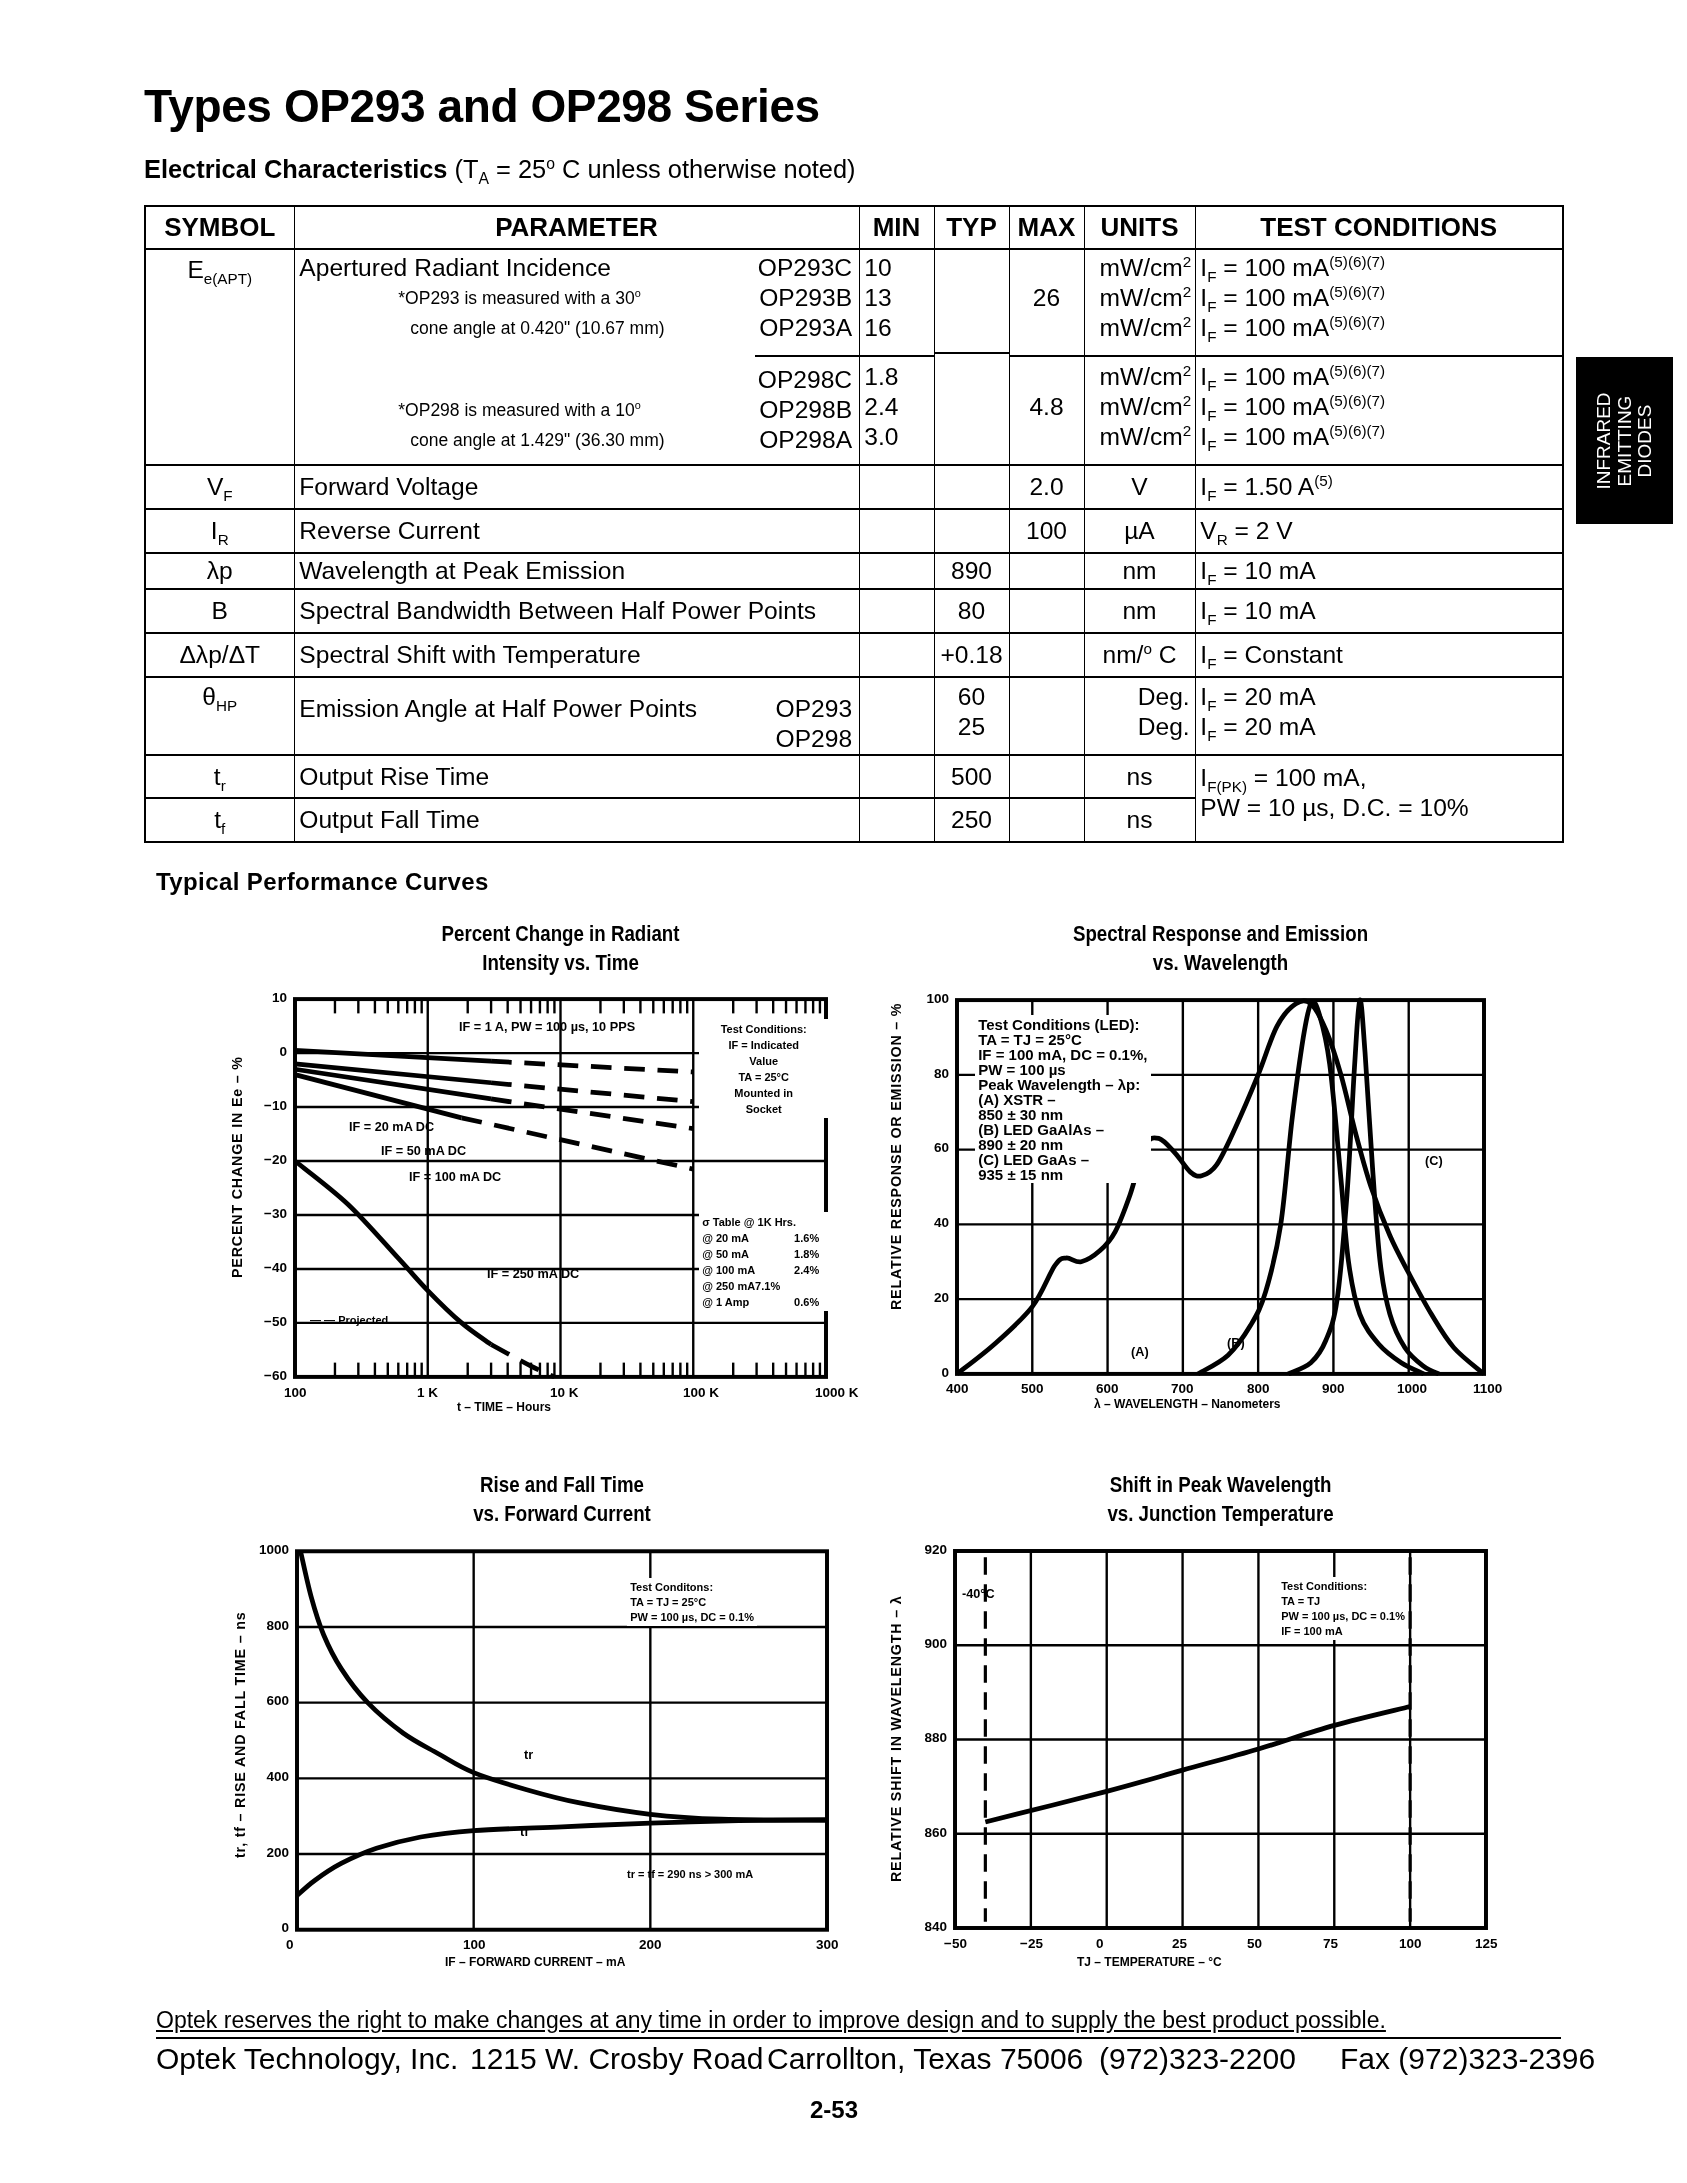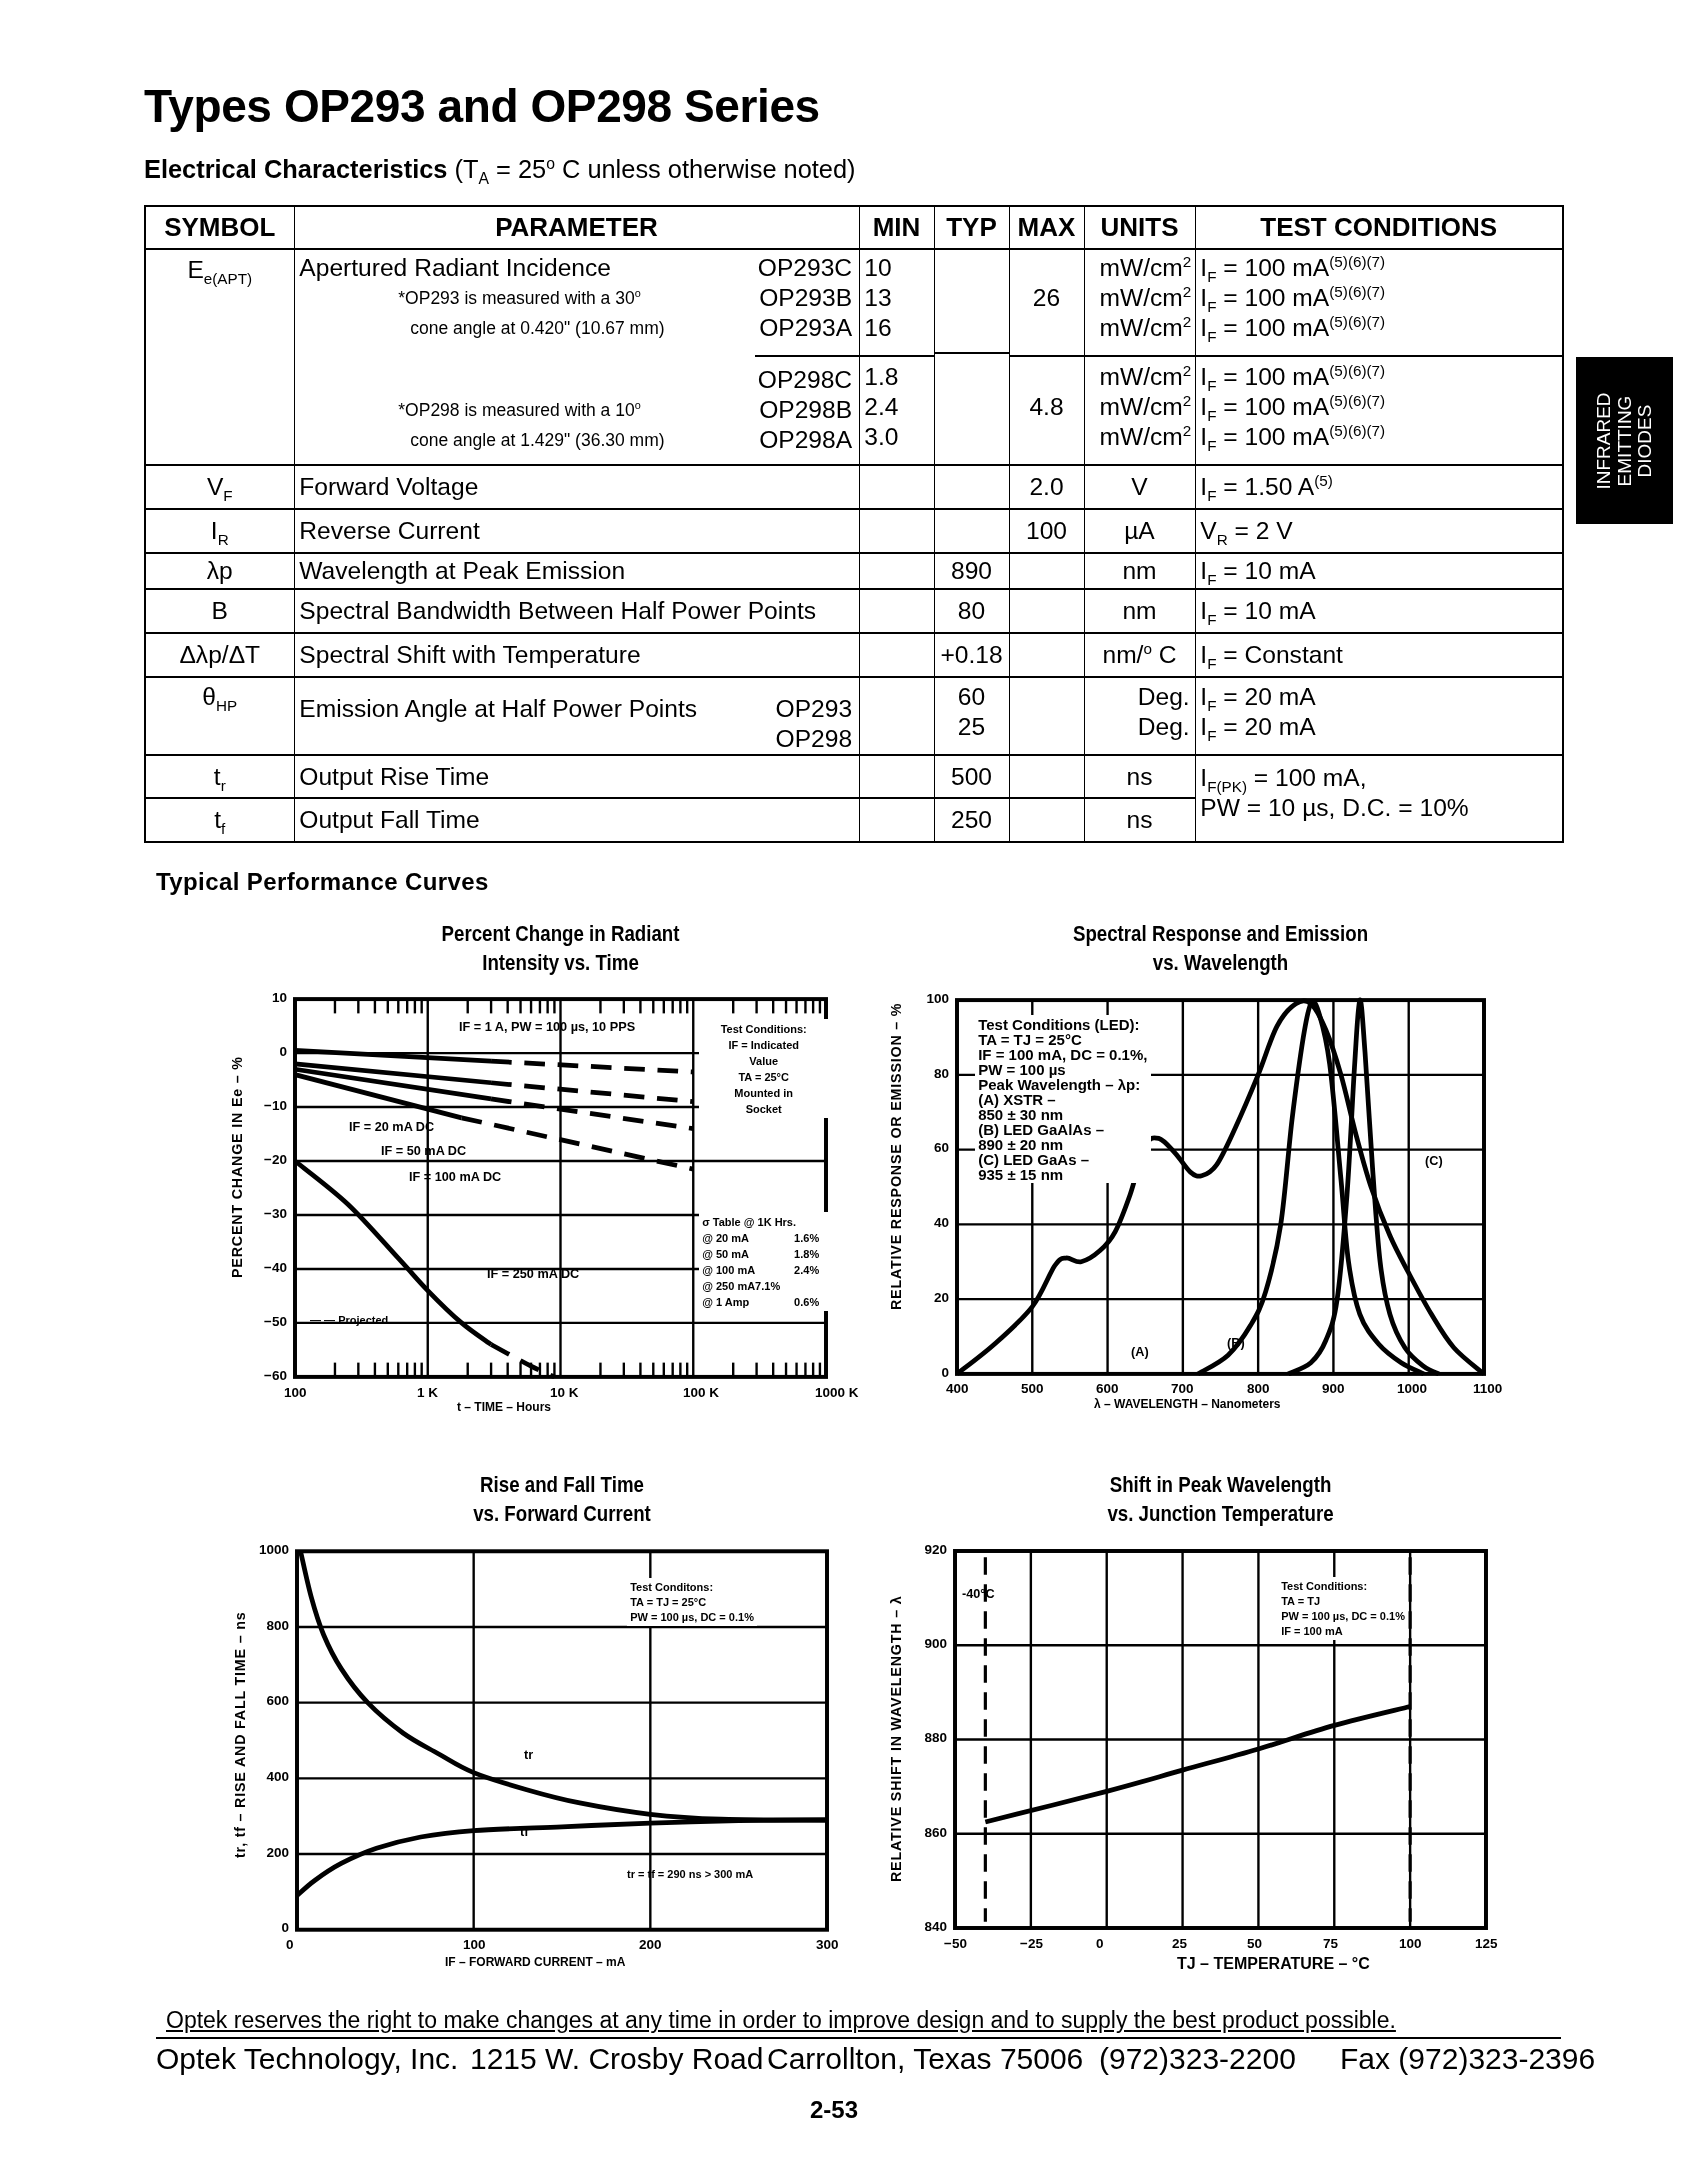--- a/index.html
+++ b/index.html
@@ -29,21 +29,21 @@
   .tab .txt { position:absolute; left:50%; top:50%; transform:translate(-50%,-50%) rotate(-90deg); font-size:19px; line-height:20.6px; text-align:center; white-space:nowrap; }
 
   .section { left:156px; top:868px; font-size:24px; font-weight:bold; letter-spacing:0.4px; }
   .ctitle { font-weight:bold; font-size:22px; text-align:center; line-height:29px; white-space:nowrap; transform:scaleX(0.85); }
   .chart { position:absolute; }
   .axlbl { font-weight:bold; font-size:14.3px; white-space:nowrap; }
   .tick { font-weight:bold; font-size:13.5px; white-space:nowrap; position:absolute; }
   .ylab { position:absolute; font-weight:bold; font-size:14.3px; white-space:nowrap; transform-origin:left top; transform:rotate(-90deg); letter-spacing:0.8px; }
   .ann { position:absolute; font-weight:bold; font-size:12.7px; white-space:nowrap; line-height:16.7px; }
 
-  .footer1 { left:156px; top:2007px; font-size:23px; text-decoration:underline; white-space:nowrap;margin-left:10px; }
+  .footer1 { left:156px; top:2007px; font-size:23px; text-decoration:underline; white-space:nowrap; }
   .footrule { left:156px; top:2037px; width:1405px; height:2.4px; background:#000; }
   .footer2 { top:2042px; font-size:30px; white-space:nowrap; }
   .pageno { left:810px; top:2096px; font-size:24px; font-weight:bold; }
 </style>
 </head>
 <body>
 
 <div class="abs title">Types OP293 and OP298 Series</div>
 <div class="abs subtitle">
   <b>Electrical Characteristics</b><span> (T</span><sub>A</sub><span> = 25</span><sup>o</sup><span> C unless otherwise noted)</span>
@@ -507,21 +507,21 @@
       <line x1="0" y1="356.25" x2="669" y2="356.25" stroke="#000" stroke-width="3"></line>
     </g>
     <rect x="0" y="0" width="669" height="475" fill="none" stroke="#000" stroke-width="5"></rect>
     <g>
       <path d="M38.22857142857143,341.40625 C63.7,335.0 149.7,313.7 191.1,302.8 C232.6,291.9 254.9,285.0 286.7,276.1 C318.6,267.2 350.4,258.8 382.3,249.4 C414.1,240.0 446.0,228.6 477.9,219.7 C509.7,210.8 557.5,199.9 573.4,195.9" fill="none" stroke="#000" stroke-width="6" stroke-linejoin="round"></path>
     </g>
     <line x1="38.22857142857143" y1="8" x2="38.22857142857143" y2="467" stroke="#000" stroke-width="4" stroke-dasharray="22 12"></line>
     <line x1="573.4285714285714" y1="8" x2="573.4285714285714" y2="467" stroke="#000" stroke-width="4" stroke-dasharray="22 12"></line>
   </svg>
 <div class="ylab" style="left:888px;top:1882px">RELATIVE SHIFT IN WAVELENGTH – λ</div>
-<div class="abs axlbl" style="left:1177px;top:1955px;font-size:16px">TJ – TEMPERATURE – °C</div>
+<div class="abs axlbl" style="left:1077px;top:1955px;font-size:12px">TJ – TEMPERATURE – °C</div>
 <div class="ann" style="left:962px;top:1586px">-40°C</div>
 <div id="c3-tc" class="ann" style="left: 1278px; top: 1577px; font-size: 11px; line-height: 15px; background: rgb(255, 255, 255); padding: 1.6px 3.2px;">
     <div>Test Conditions:</div>
     <div>TA = TJ</div>
     <div>PW = 100 µs, DC = 0.1%</div>
     <div>IF = 100 mA</div>
   </div>
 
 <div class="abs footer1">Optek reserves the right to make changes at any time in order to improve design and to supply the best product possible.</div>
 <div class="abs footrule"></div>

